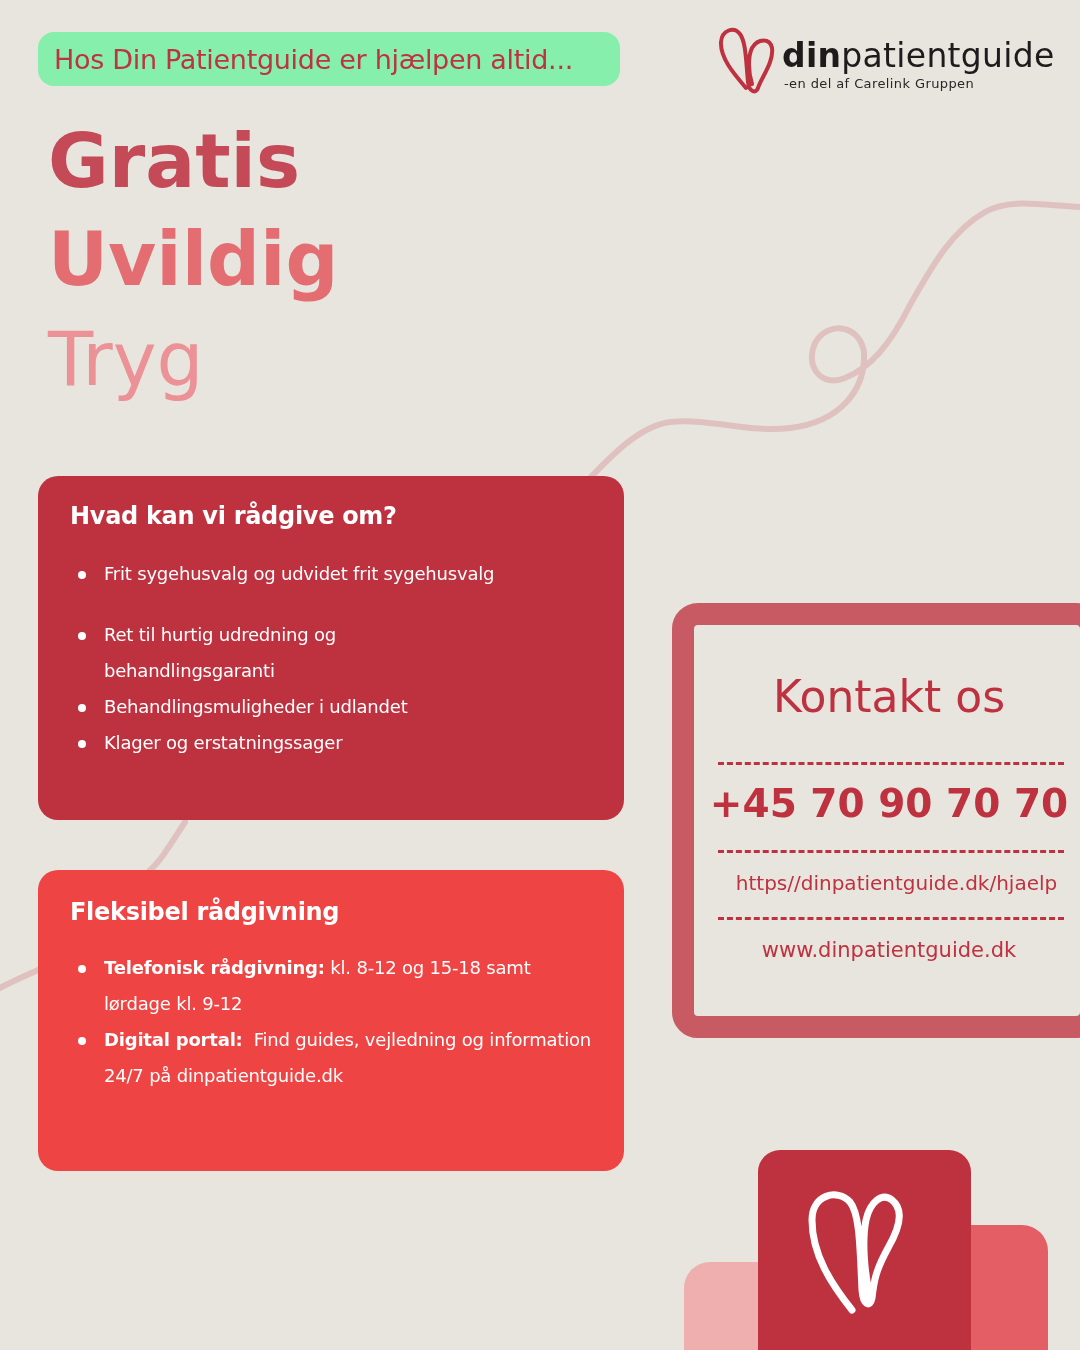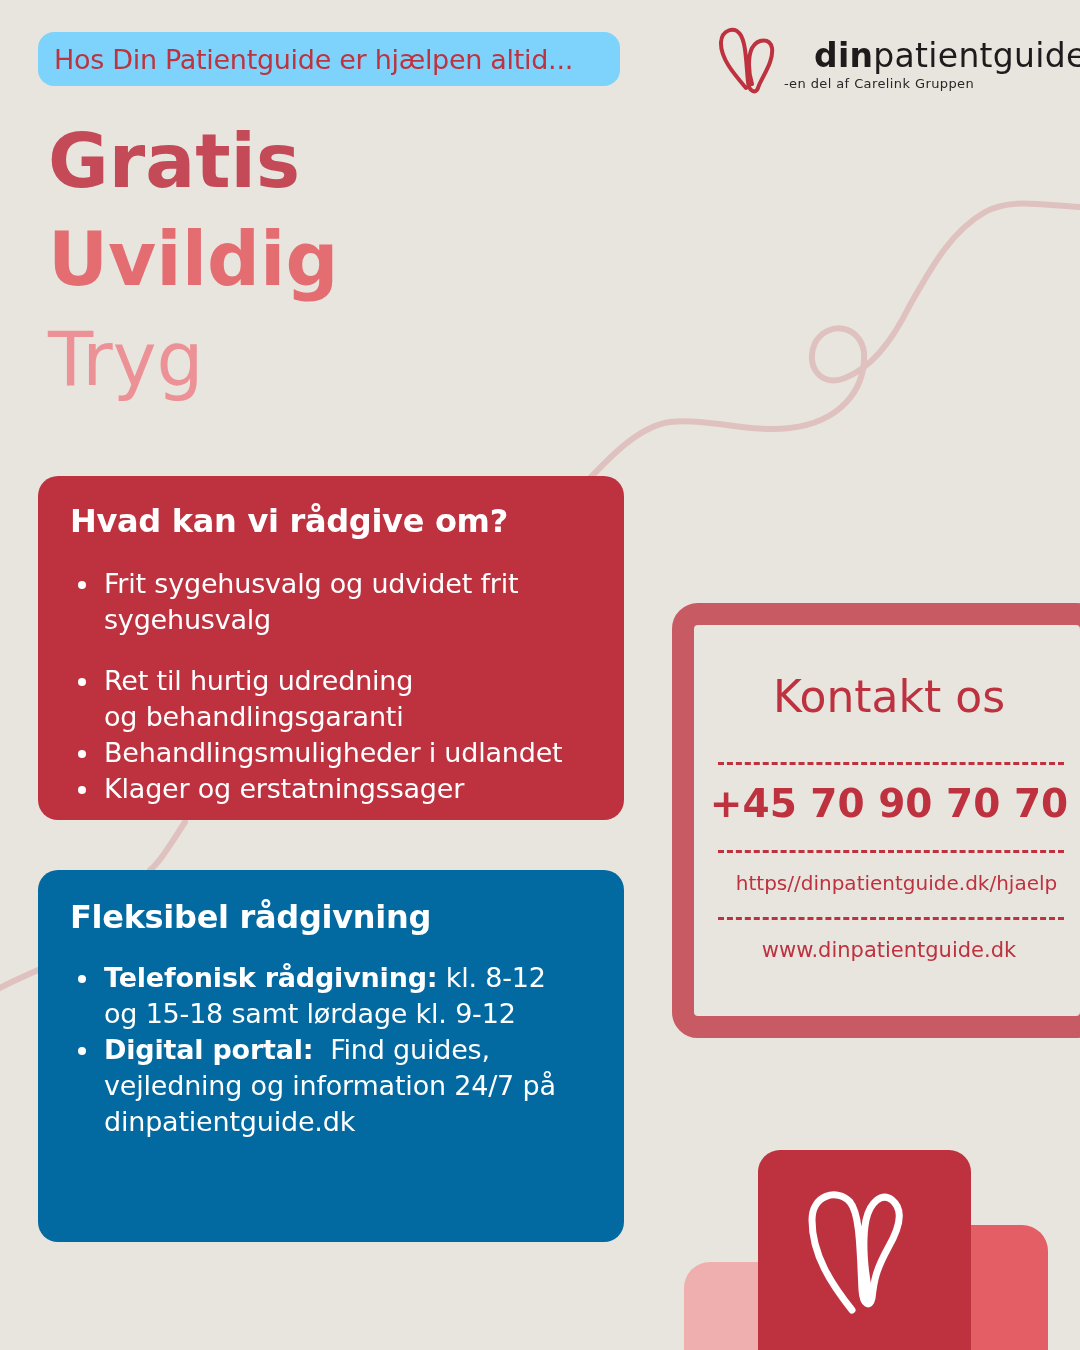--- a/index.html
+++ b/index.html
@@ -6,42 +6,42 @@
   body {
     width: 1080px; height: 1350px; overflow: hidden;
     background: #e8e5de;
     font-family: "DejaVu Sans", "Liberation Sans", sans-serif;
     position: relative;
   }
   .abs { position: absolute; }
   .deco-line { position: absolute; left: 0; top: 0; width: 1080px; height: 1350px; pointer-events: none; }
   .tagline {
     left: 38px; top: 32px; width: 582px; height: 54px;
-    background: #7dd3fc; border-radius: 16px;
+    background: #86efac; border-radius: 16px;
     display: flex; align-items: center; padding-left: 16px; box-sizing: border-box;
     color: #bd3340; font-size: 27px; letter-spacing: -0.3px;
   }
   .logo { left: 716px; top: 22px; width: 360px; height: 80px; }
   .logo-mark { position: absolute; left: 0; top: 0; }
   .logo-word { position: absolute; left: 66px; top: 14px; font-size: 33px; color: #1f1b1c; letter-spacing: 0.3px; }
-  .logo-word b { font-weight: bold; margin-left: 32px; }
+  .logo-word b { font-weight: bold; }
   .logo-sub { position: absolute; left: 68px; top: 54px; font-size: 13px; color: #2a2627; letter-spacing: 0.4px; }
   .hero { left: 48px; font-size: 74px; font-weight: bold; line-height: 1; }
   .hero.gratis { top: 124px; color: #c44a58; text-align: center; }
   .hero.uvildig { top: 222px; color: #e46d72; }
   .hero.tryg { top: 322px; color: #ec9296; font-weight: normal; }
   .card {
     border-radius: 20px; color: #fff; box-sizing: border-box;
   }
   .card1 { left: 38px; top: 476px; width: 586px; height: 344px; background: #be3240; padding: 26px 0 0 32px; }
-  .card2 { left: 38px; top: 870px; width: 586px; height: 372px; background: #0369a1; padding: 28px 0 17px 32px; }
-  .card h2 { margin: 0 0 26px 0; font-size: 32px; font-weight: bold; letter-spacing: -0.3px; }
+  .card2 { left: 38px; top: 870px; width: 586px; height: 301px; background: #ef4444; padding: 28px 0 17px 32px; }
+  .card h2 { margin: 0 0 26px 0; font-size: 24px; font-weight: bold; letter-spacing: -0.3px; }
   .card2 h2 { margin-bottom: 24px; }
   .card ul { margin: 0; padding: 0 0 0 18px; list-style: none; }
-  .card li { position: relative; padding-left: 16px; font-size: 27px; line-height: 36px; letter-spacing: -0.2px; }
+  .card li { position: relative; padding-left: 16px; font-size: 18px; line-height: 36px; letter-spacing: -0.2px; }
   .card li::before { content: ""; position: absolute; left: -10px; top: 15px; width: 8px; height: 8px; border-radius: 50%; background: #fff; }
   .card li b { font-weight: bold; }
   .contact {
     left: 672px; top: 603px; width: 430px; height: 435px;
     border: 22px solid #c75a62; border-radius: 26px; box-sizing: border-box;
     background: #e8e5de;
   }
   .contact-title { position: absolute; left: 0; width: 390px; top: 46px; font-size: 44px; color: #be3240; text-align: center; }
   .dash { position: absolute; left: 24px; width: 346px; height: 0; border-top: 3px dashed #be3240; }
   .phone { position: absolute; left: 0; width: 390px; top: 156px; font-size: 39px; font-weight: bold; color: #be3240; text-align: center; }

